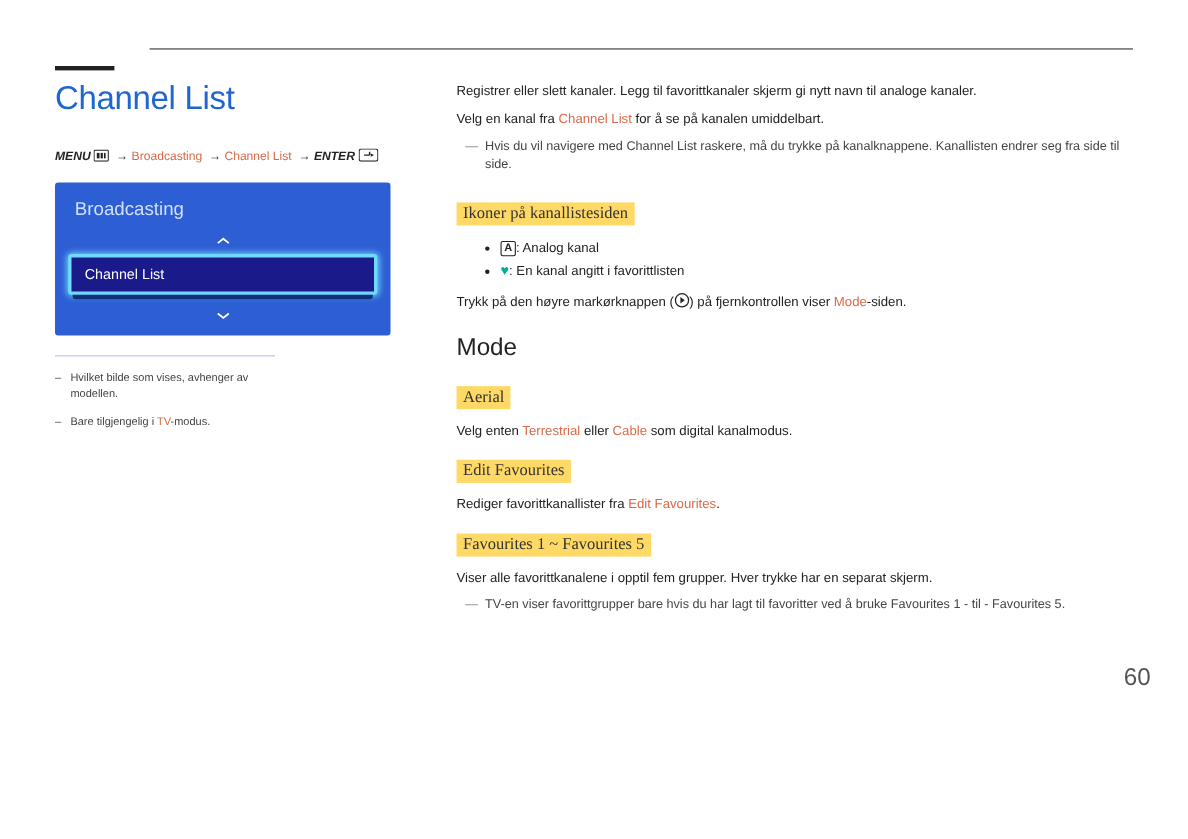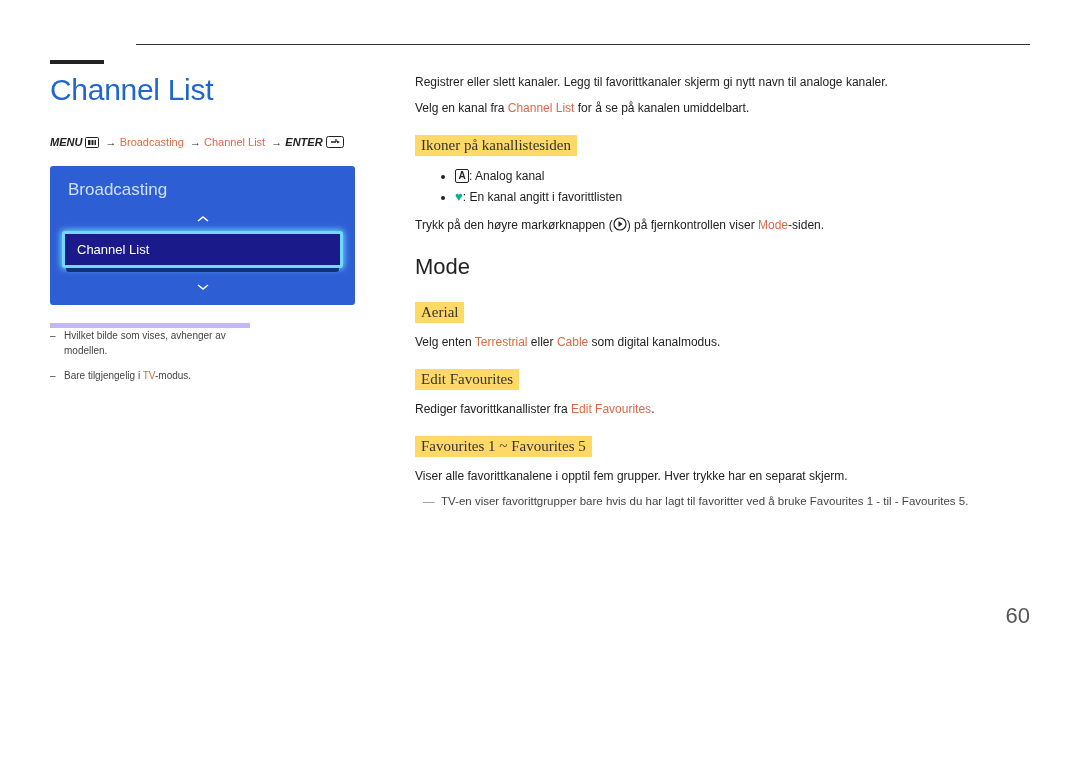--- a/index.html
+++ b/index.html
@@ -94,22 +94,23 @@
     margin: 0 4px;
   }
   .tv-item-shadow {
     height: 4px;
     margin: 0 8px;
     background: #10307a;
     border-radius: 0 0 3px 3px;
   }
 
   .notes {
-    border-top: 5px solid #c4b5fd;
+    border-top: 1px solid #c4b5fd;
     margin-top: 18px;
+    padding-top: 12px;
     width: 200px;
   }
   .note-line {
     position: relative;
     padding-left: 14px;
     font-size: 10px;
     color: #444;
     line-height: 1.5;
     margin-bottom: 10px;
   }
@@ -175,21 +176,21 @@
 
   .h2 {
     font-size: 22px;
     font-weight: 500;
     color: #222;
     margin: 18px 0 12px 0;
   }
 
   .page-num {
     position: absolute;
-    right: 50px;
+    right: 34px;
     bottom: 26px;
     font-size: 22px;
     color: #555;
     font-weight: 300;
   }
 </style>
 </head>
 <body>
 
 <div class="page">
@@ -245,20 +246,23 @@
           <span>Bare tilgjengelig i </span><span class="note-coral">TV</span><span>-modus.</span>
         </div>
       </div>
     </div>
 
     <div class="col-right">
       <p class="para">Registrer eller slett kanaler. Legg til favorittkanaler skjerm gi nytt navn til analoge kanaler.</p>
       <p class="para">
         <span>Velg en kanal fra </span><span class="coral">Channel List</span><span> for å se på kanalen umiddelbart.</span>
       </p>
+      <div class="indent-dash">
+        <span>Hvis du vil navigere med </span><span class="coral">Channel List</span><span> raskere, må du trykke på kanalknappene. Kanallisten endrer seg fra side til side.</span>
+      </div>
 
       <div><span class="sub-h">Ikoner på kanallistesiden</span></div>
       <ul class="bullets">
         <li>
           <span class="boxed-a">A</span><span>: Analog kanal</span>
         </li>
         <li>
           <span class="heart">♥</span><span>: En kanal angitt i favorittlisten</span>
         </li>
       </ul>

